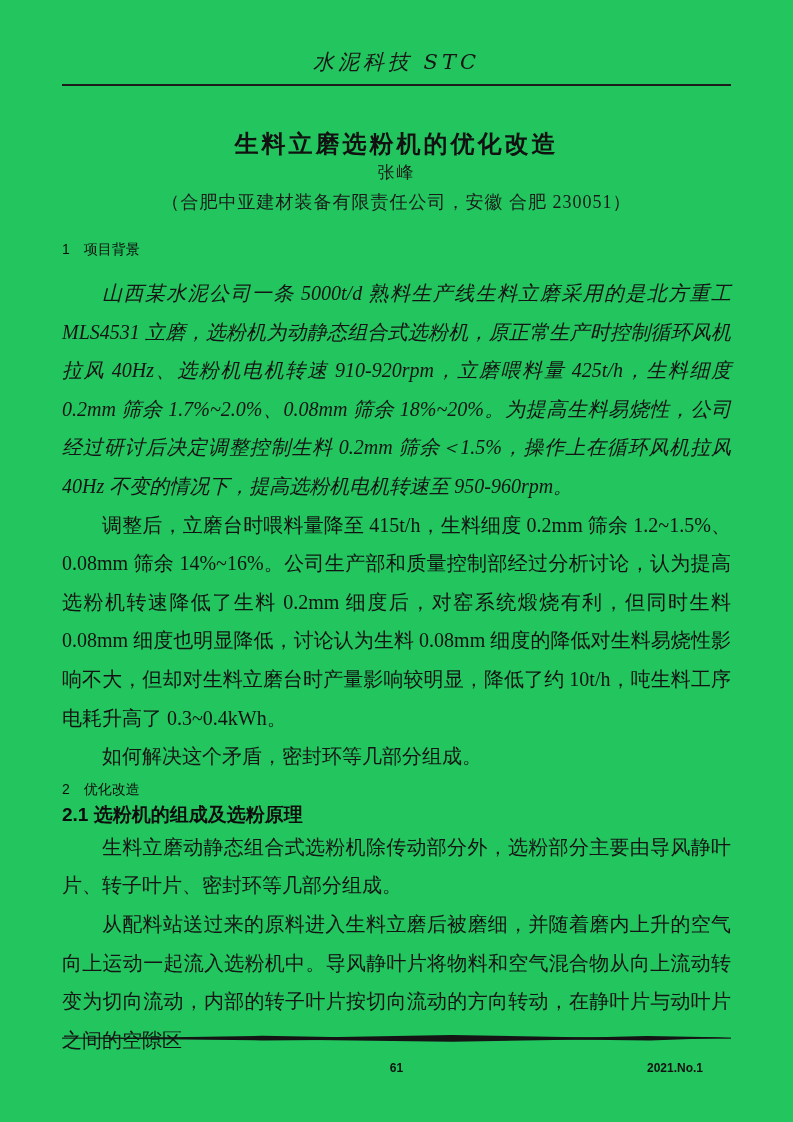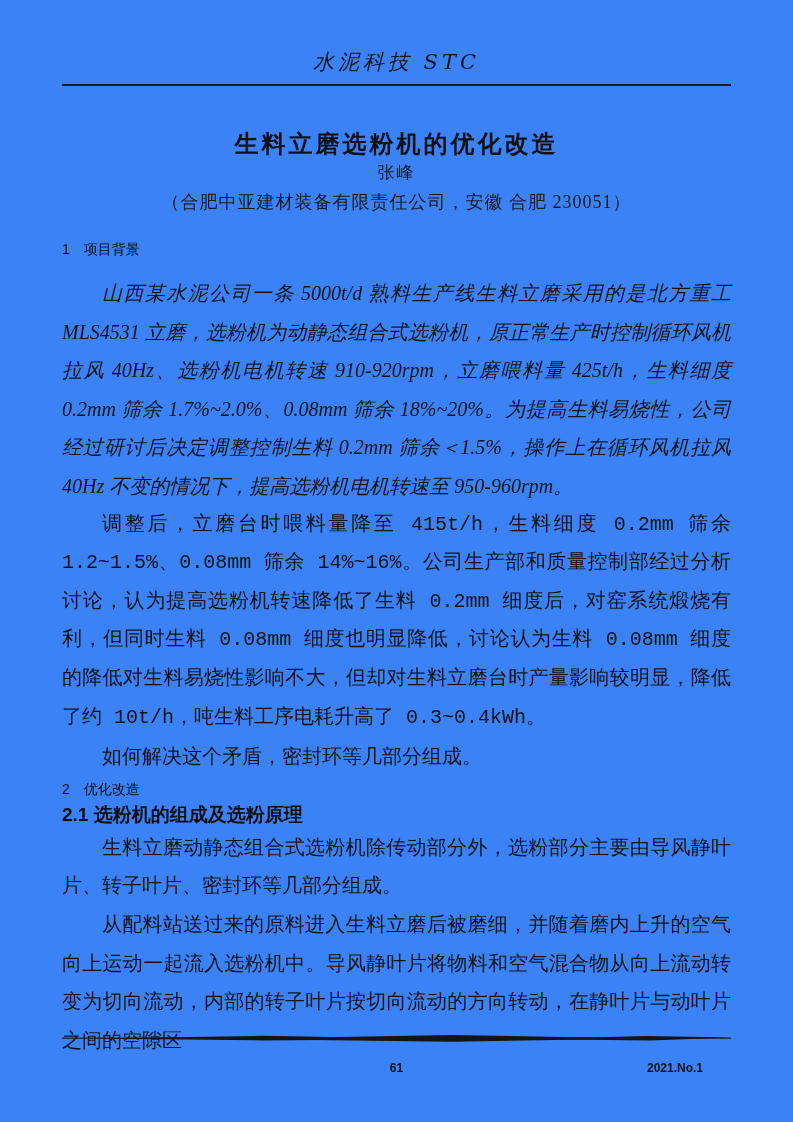--- a/index.html
+++ b/index.html
@@ -1,21 +1,21 @@
 <!DOCTYPE html>
 <html><head>
 <meta charset="utf-8">
 <style>
   * { margin:0; padding:0; box-sizing:border-box; }
   html,body { background:#ffffff; }
   .page{
     position:relative;
     width:793px; height:1122px;
     margin:0 auto;
-    background:#3b82f6;
+    background:#22c55e;
     color:#1a1a1a;
     padding:0 62px;
     overflow:hidden;
     font-family:"Liberation Serif","DejaVu Serif",serif;
   }
   
   .journal-header{
     padding-top:50px;
     text-align:center;
     font-family:"DejaVu Serif","Liberation Serif",serif;
@@ -75,21 +75,21 @@
   .para{
     font-size:20px;
     line-height:38.6px;
     text-align:justify;
     text-justify:inter-ideograph;
     text-indent:2em;
     color:#141414;
   }
   .para.first{ margin-top:12px;font-style:italic; }
   .para.alt{
-    font-family:Liberation Mono, monospace;
+    font-family:Liberation Serif, serif;
     color:#121212;
   }
   
   .footer{
     position:absolute;
     left:62px; right:62px; top:1034px;
   }
   .footer-rule-svg{ display:block; width:100%; height:9px; }
   .footer-row{
     position:relative;

